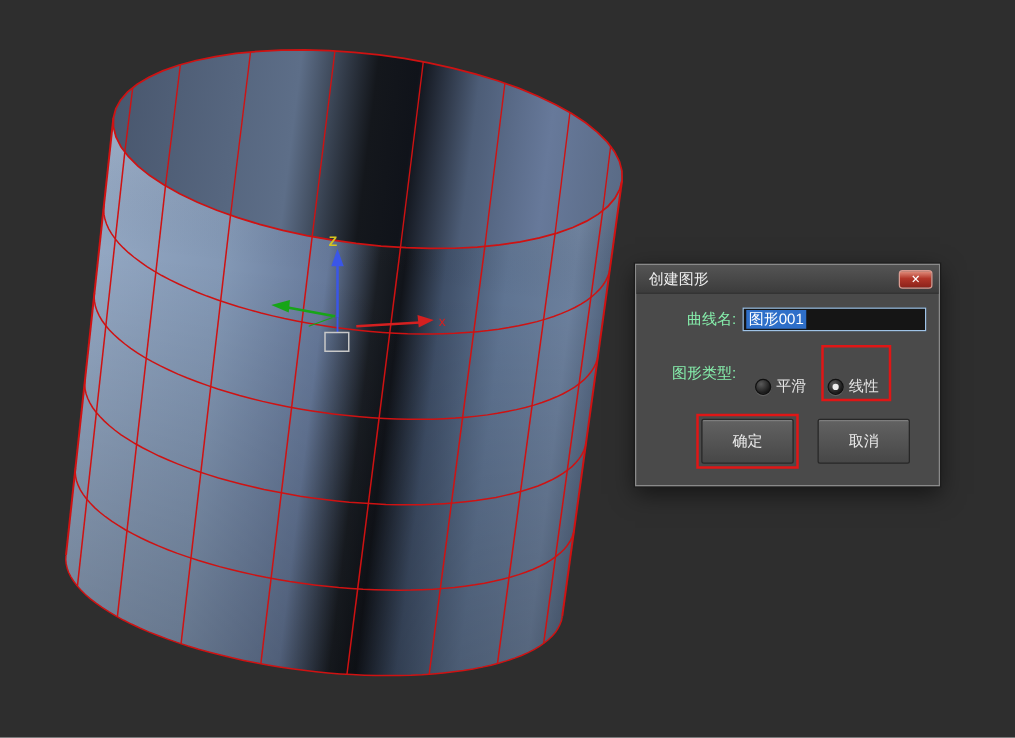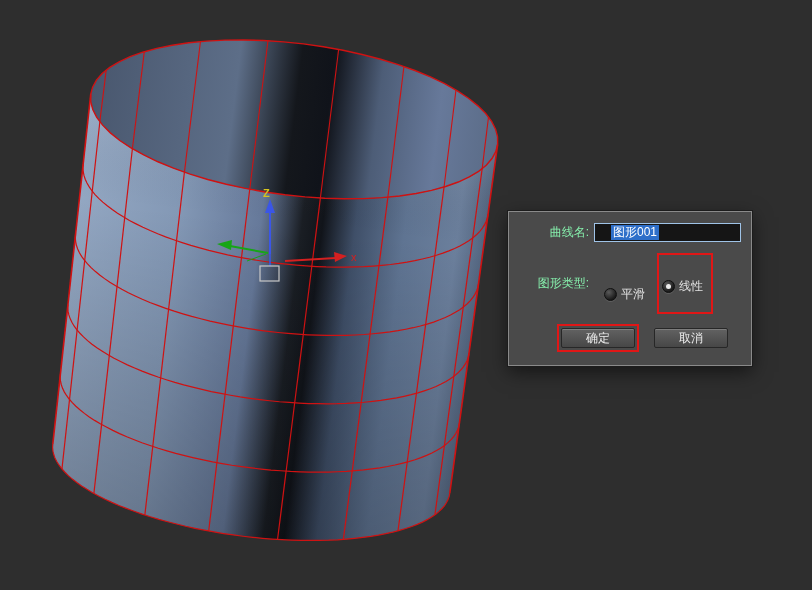--- a/index.html
+++ b/index.html
@@ -13,33 +13,33 @@
     font-size:12px;color:#e2e2e2;}
   .titlebar{height:22px;display:flex;align-items:center;padding:0 5px 0 10px;
     background:linear-gradient(#545454,#3c3c3c);border-bottom:1px solid #2e2e2e;}
   .title{flex:1;color:#efefef;}
   .close{width:27px;height:15px;padding:0;cursor:pointer;color:#fff;font-size:9px;
     line-height:13px;text-align:center;border:1px solid #d99a90;border-radius:3px;
     background:linear-gradient(#e2907e,#b23629 45%,#8c221a);}
   .row{display:flex;align-items:center;margin:11px 10px 0 10px;}
   .flabel{width:70px;text-align:right;margin-right:5px;color:#86efac;white-space:nowrap;}
   .input{flex:1;height:17px;background:#151515;border:1px solid #9fc3e7;
-    display:flex;align-items:center;padding:0 16px;}
+    display:flex;align-items:center;padding:0 2px;}
   .selval{background:var(--sel,#2e6fc9);color:#fff;line-height:15px;padding:0 2px;}
   .radio{display:flex;align-items:center;margin-left:10px;cursor:pointer;margin-top:22px;}
   .rb{position:relative;width:11px;height:11px;border-radius:50%;margin-right:4px;
     background:radial-gradient(circle at 35% 30%,#5a5a5a,#1b1b1b 70%);
     border:1px solid #101010;box-shadow:0 1px 0 rgba(255,255,255,.12);}
   .rb.sel::after{content:"";position:absolute;left:3px;top:3px;width:5px;height:5px;
     border-radius:50%;background:#ececec;}
   .hl-radio{display:flex;align-items:flex-start;border:2px solid var(--hl,#e01616);
-    padding:1px 8px 17px 3px;margin-left:12px;}
+    padding:1px 8px 1px 3px;margin-left:12px;}
   .hl-radio .radio{margin-left:0;}
   .row3{margin:10px 10px 13px 10px;padding-left:38px;display:flex;align-items:center;gap:15px;}
-  .btn{width:74px;height:20px;padding:0;color:#ececec;font-size:12px;cursor:pointer;
+  .btn{width:74px;height:36px;padding:0;color:#ececec;font-size:12px;cursor:pointer;
     background:linear-gradient(#626262,#474747);border:1px solid #272727;border-radius:2px;
     box-shadow:inset 0 1px 0 rgba(255,255,255,.18);}
   .hl-ok{display:inline-block;border:2px solid var(--hl,#e01616);padding:2px;line-height:0;}
 </style>
 </head>
 <body>
 
 <div id="viewport" style="background: rgb(46, 46, 46);">
   <svg id="scene" width="812" height="590" xmlns="http://www.w3.org/2000/svg">
     <defs>
@@ -112,20 +112,24 @@
 
       <line x1="285" y1="261" x2="336" y2="258" stroke="#d42020" stroke-width="2"></line>
       <polygon points="347,256 334,252 335,262" fill="#d42020"></polygon>
       <text x="351" y="261" font-size="11" fill="#d42020">x</text>
 
       <rect x="260" y="266" width="19" height="15" fill="none" stroke="#c8c8c8" stroke-width="1.2"></rect>
     </g>
   </svg>
 
   <div class="dialog">
+    <div class="titlebar">
+      <span class="title">创建图形</span>
+      <button class="close">✕</button>
+    </div>
 
     <div class="row">
       <span class="flabel">曲线名:</span>
       <div class="input">
         <span class="selval">图形001</span>
       </div>
     </div>
 
     <div class="row">
       <span class="flabel">图形类型:</span>

